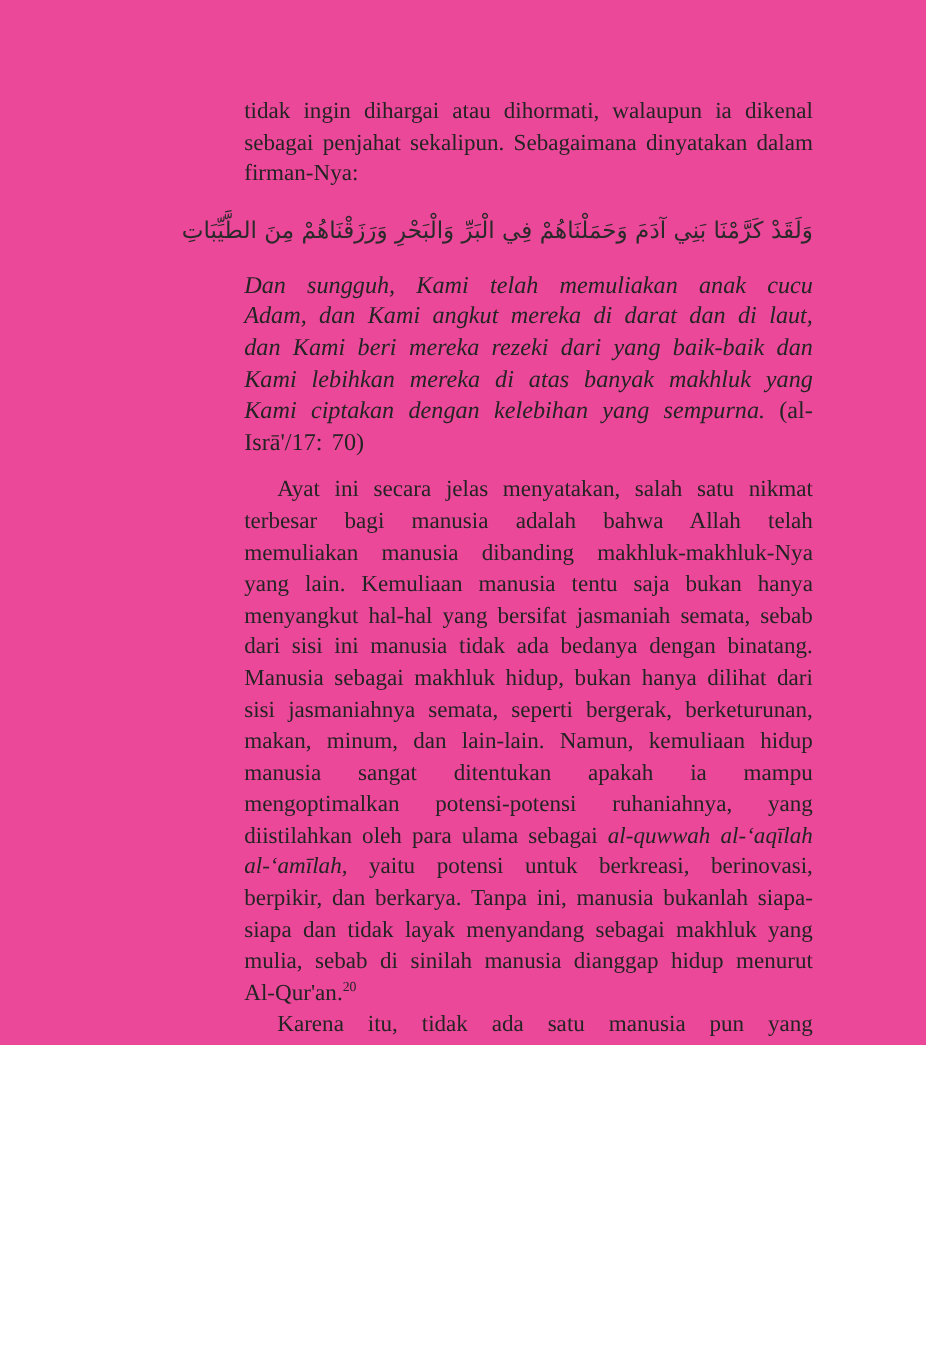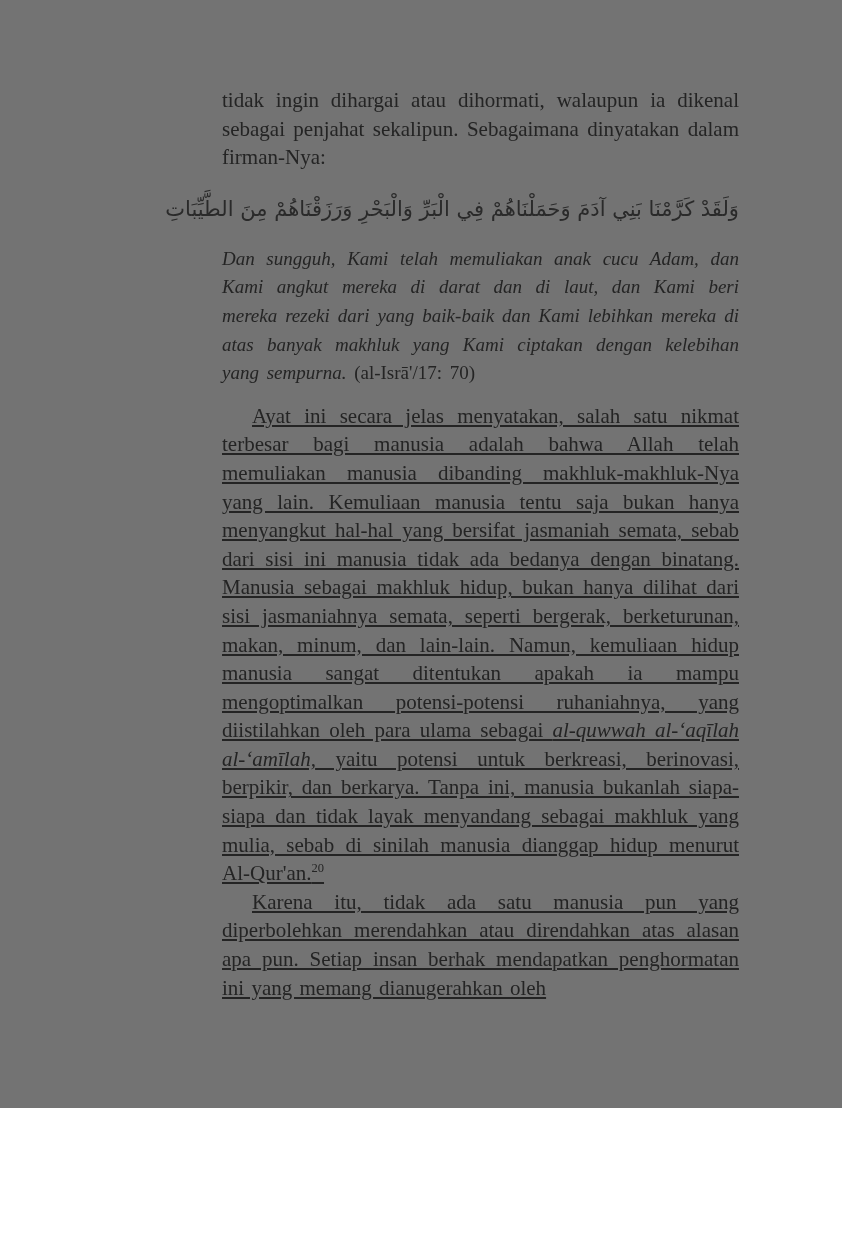--- a/index.html
+++ b/index.html
@@ -3,59 +3,58 @@
 <meta charset="utf-8">
 <style>
   html, body {
     margin: 0;
     padding: 0;
     background: #ffffff;
   }
   .page {
     position: relative;
     width: 842px;
-    height: 1108px;
-    background: #737373;
+    height: 950px;
+    background: #ec4899;
     color: #242424;
     font-family: "Liberation Serif", serif;
     overflow: hidden;
   }
   .content {
     position: absolute;
     left: 222px;
     top: 86px;
     width: 517px;
   }
   .para {
     font-size: 21px;
     line-height: 28.6px;
     text-align: justify;
     text-justify: inter-word;
     margin: 0;
     word-spacing: 2px;
   }
   .para.indent {
     text-indent: 30px;
-    text-decoration: underline;
   }
   .arabic-block {
     direction: rtl;
     font-family: "DejaVu Sans", sans-serif;
     font-size: 21px;
     line-height: 43px;
     text-align: center;
     color: #2a2a2a;
     margin: 16px 0 14px 0;
   }
   .arabic-line {
     white-space: nowrap;
   }
   .translation {
     font-style: italic;
-    font-size: 19px;
+    font-size: 22px;
     line-height: 28.6px;
     text-align: justify;
     word-spacing: 3px;
     margin: 10px 0 14px 0;
   }
   .translation .roman {
     font-style: normal;
   }
   .italic-term {
     font-style: italic;

